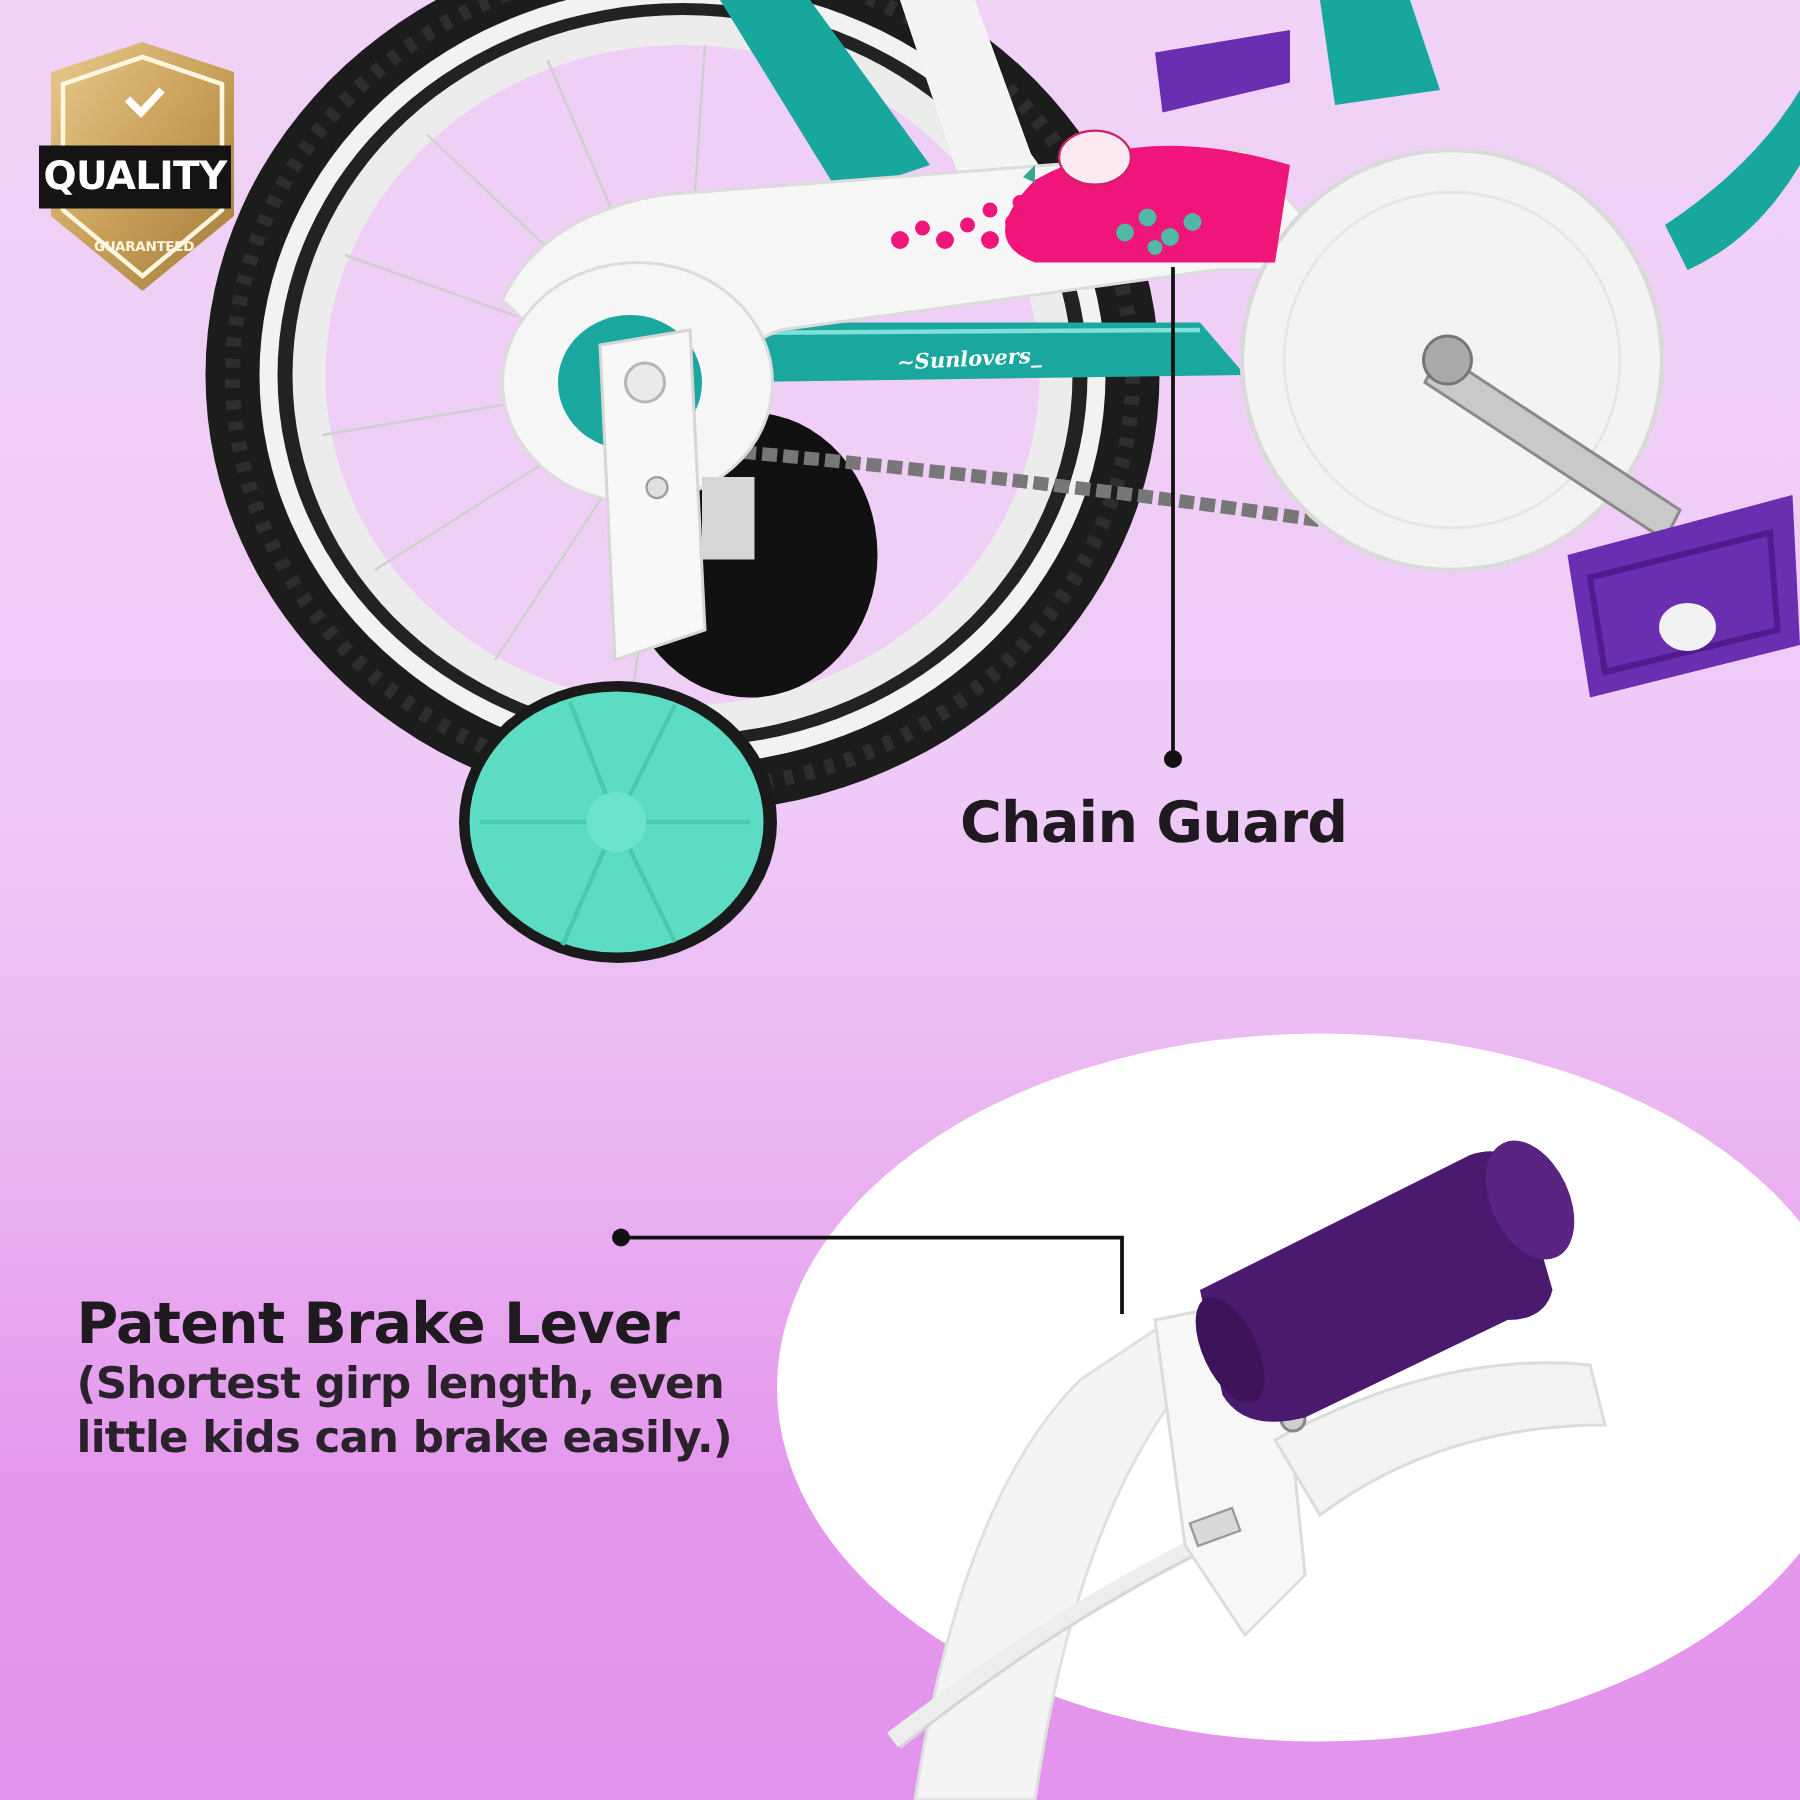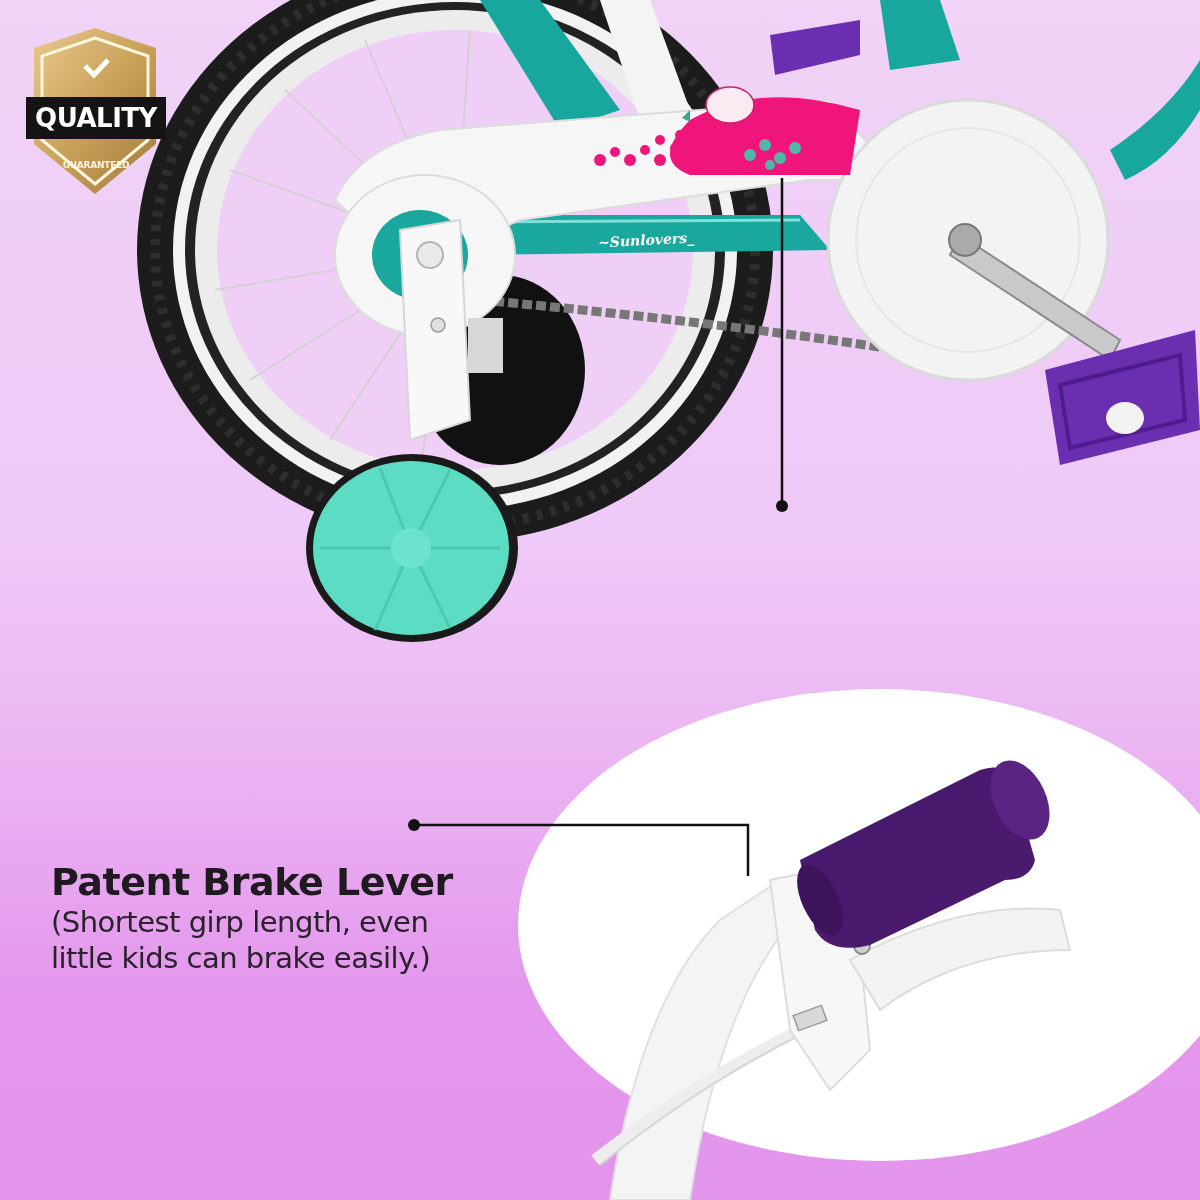--- a/index.html
+++ b/index.html
@@ -4,21 +4,21 @@
 <style>
   html, body { margin: 0; padding: 0; }
   body { width: 1200px; height: 1200px; overflow: hidden; font-family: "DejaVu Sans", sans-serif; }
   .canvas {
     position: relative; width: 1200px; height: 1200px; overflow: hidden;
     background: linear-gradient(180deg, #f0d3f6 0%, #efc9f7 45%, #ebb6f2 62%, #e498ed 82%, #e394ec 100%);
   }
   .layer { position: absolute; left: 0; top: 0; width: 1200px; height: 1200px; }
   .badge { position: absolute; left: 24px; top: 26px; width: 142px; height: 170px; }
   .badge-text-main {
-    position: absolute; left: 2px; top: 71px; width: 140px; height: 42px;
+    position: absolute; left: 2px; top: 71px; width: 128px; height: 42px;
     background: #151313; color: #ffffff; font-family: "DejaVu Sans", sans-serif; font-weight: bold;
     font-size: 26px; letter-spacing: -0.5px; text-align: center; line-height: 42px;
   }
   .badge-text-sub {
     position: absolute; left: 22px; top: 134px; width: 100px; text-align: center;
     color: #fff6e0; font-size: 9px; font-weight: bold; letter-spacing: -0.2px;
     font-family: "DejaVu Sans", sans-serif;
   }
   .callout-title {
     position: absolute; color: #1f1a1f; font-family: "DejaVu Sans", sans-serif; font-weight: bold;
@@ -175,18 +175,19 @@
         </linearGradient>
       </defs>
       <path d="M71 2 L132 22 L132 118 L71 168 L10 118 L10 22 Z" fill="url(#gold)"></path>
       <path d="M71 12 L124 30 L124 114 L71 158 L18 114 L18 30 Z" fill="none" stroke="#fff6e0" stroke-width="3"></path>
       <path d="M61 40 L70 49 L84 34" fill="none" stroke="#ffffff" stroke-width="5"></path>
     </svg>
     <div class="badge-text-main">QUALITY</div>
     <div class="badge-text-sub">GUARANTEED</div>
   </div>
 
+  <div class="callout-title" style="left:640px; top:526px;">Chain Guard</div>
 
   <div class="callout-title" style="left:51px; top:860px;text-align:center;">Patent Brake Lever</div>
-  <div class="callout-desc" style="left:51px; top:904px;">(Shortest girp length, even
+  <div class="callout-desc" style="left:51px; top:904px;font-weight:bold;">(Shortest girp length, even
 little kids can brake easily.)</div>
 
 </div>
 
 </body></html>

